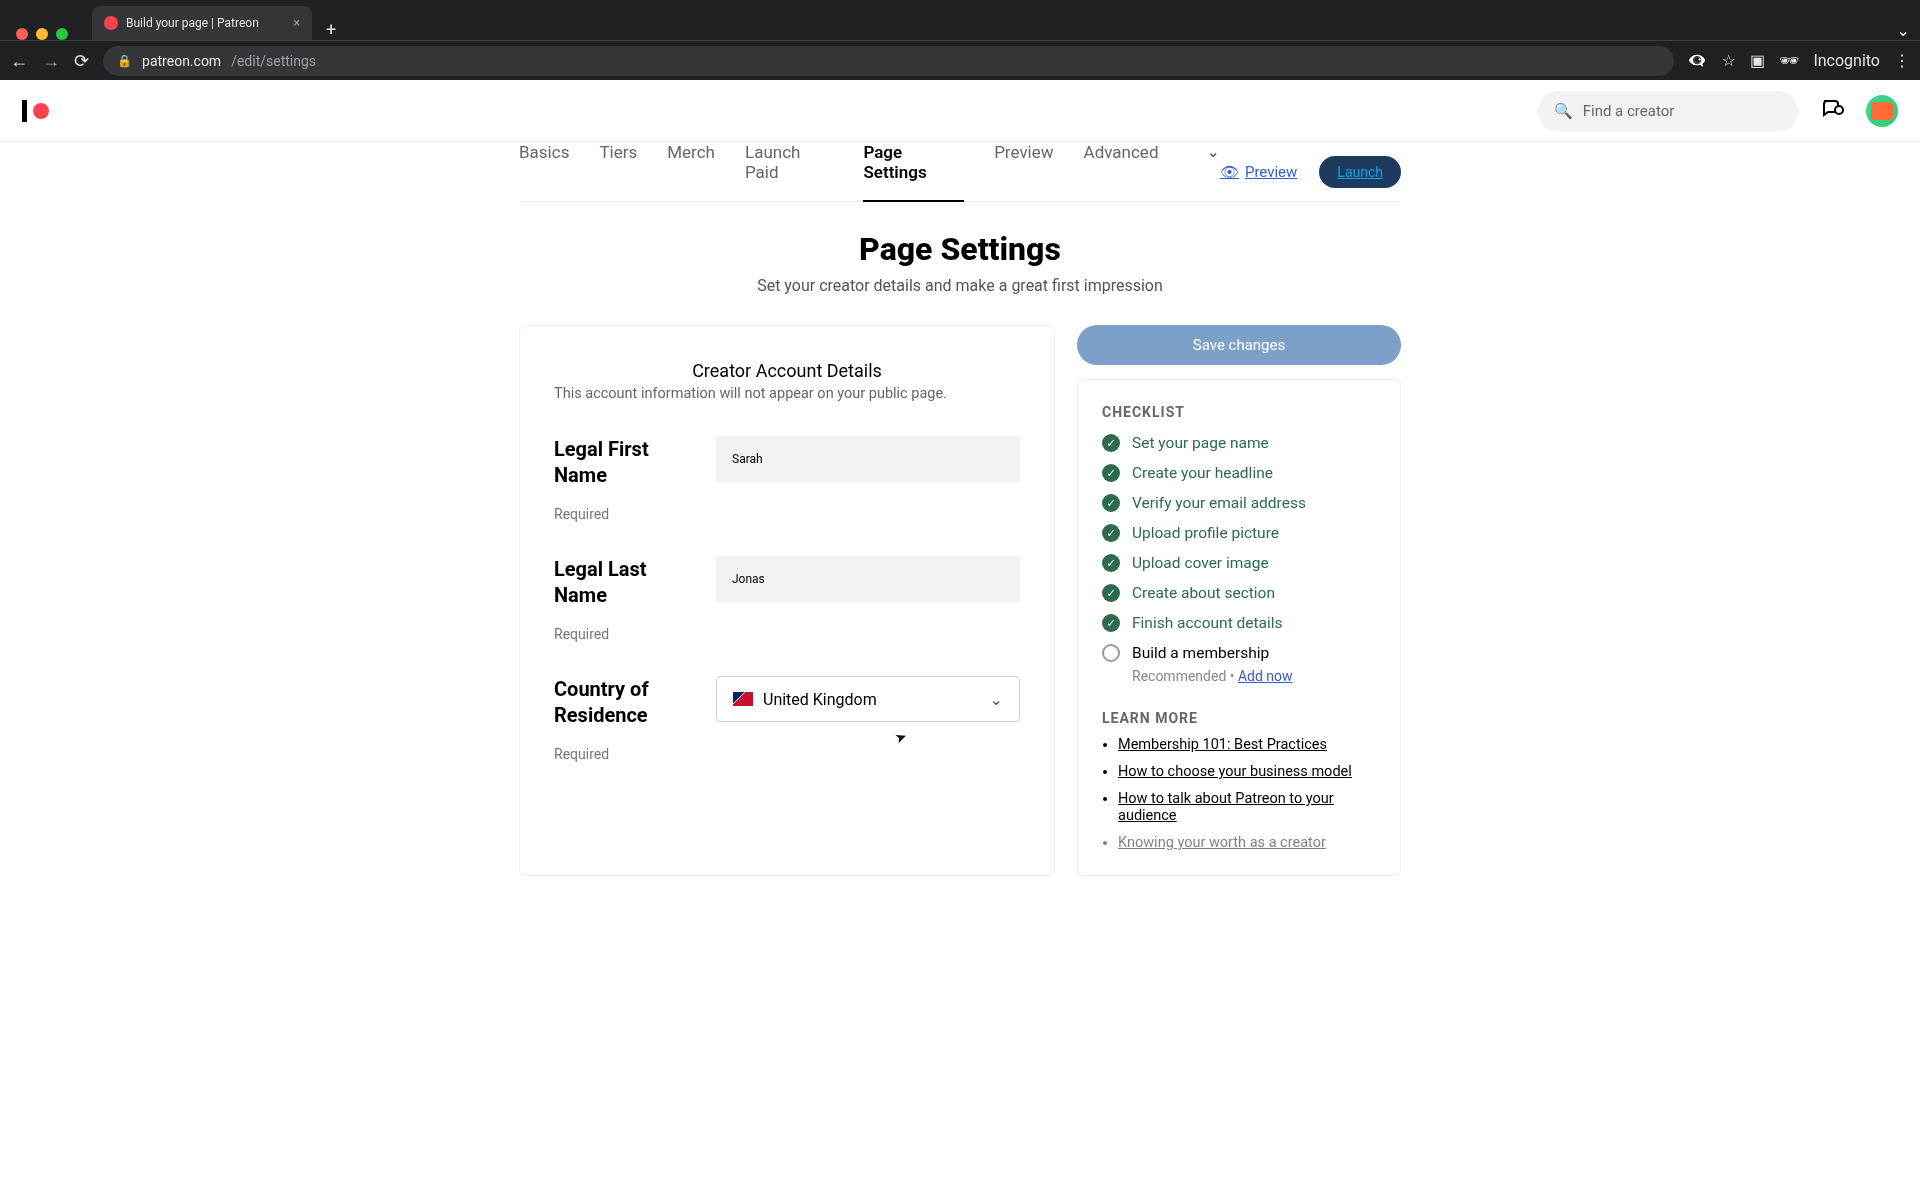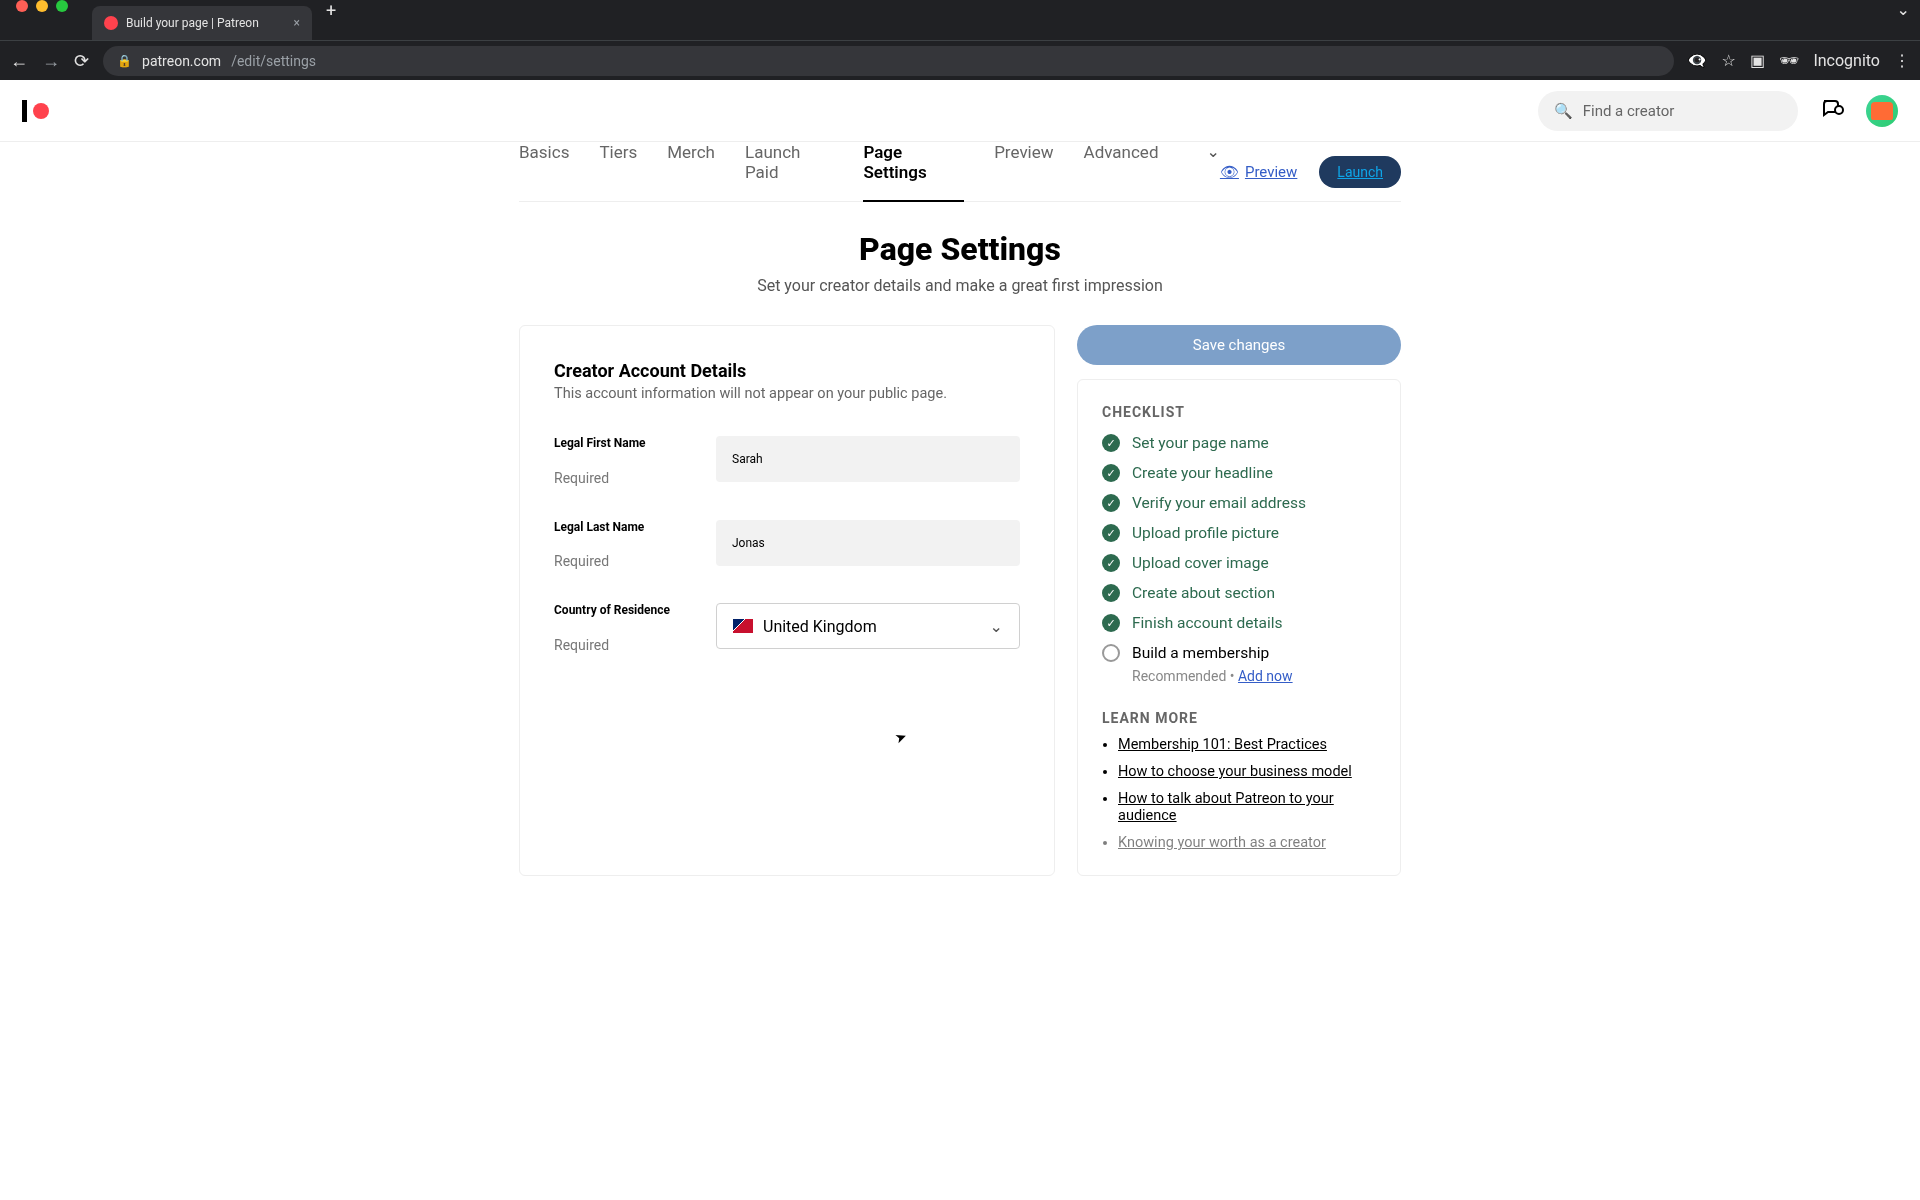--- a/index.html
+++ b/index.html
@@ -1,19 +1,19 @@
 <!DOCTYPE html>
 <html><head>
   <meta charset="utf-8">
   <style>
     * { box-sizing: border-box; margin: 0; padding: 0; font-family: -apple-system, BlinkMacSystemFont, "Segoe UI", Roboto, Helvetica, Arial, sans-serif; }
     body { width: 1920px; height: 1200px; overflow: hidden; background: #fff; }
 
     
-    .chrome-top { height: 40px; background: #202124; display: flex; align-items: flex-start; padding: 0 10px; }
+    .chrome-top { height: 40px; background: #202124; display: flex; align-items: flex-end; padding: 0 10px; }
     .mac-dots { display: flex; gap: 8px; margin-left: 6px; margin-right: 24px; }
     .dot { width: 12px; height: 12px; border-radius: 50%; }
     .dot.r { background: #ff5f56; }
     .dot.y { background: #ffbd2e; }
     .dot.g { background: #27c93f; }
     .tab { background: #35363a; border-radius: 8px 8px 0 0; display: flex; align-items: center; padding: 0 12px; height: 34px; margin-top: 6px; width: 220px; gap: 8px; color: #e3e3e3; font-size: 12px; }
     .tab .favicon { width:14px; height:14px; border-radius:50%; background:#ff424d; display:inline-block; }
     .tab .close { margin-left:auto; color:#9aa0a6; }
     .plus-tab { color:#e3e3e3; font-size:18px; margin-left:14px; }
     .tab-chevron { margin-left:auto; color:#e3e3e3; }
@@ -49,26 +49,26 @@
     .launch-btn { background:#1f3a5f; color:#0ea5e9; border-radius:20px; padding:8px 18px; font-size:14px; cursor:pointer;text-decoration:underline; }
 
     
     .page-heading { text-align:center; padding: 28px 0 30px; }
     .page-heading h1 { font-size:32px; font-weight:800; }
     .page-heading p { font-size:16px; color:#555; margin-top:8px; }
 
     
     .main { display:flex; gap:22px; }
     .form-card { flex:1; border:1px solid #eee; border-radius:6px; padding:34px; }
-    .form-card h2 { font-size:18px; font-weight:700; }
+    .form-card h2 { font-size:18px; font-weight:400;text-align:center; }
     .form-card .note { font-size:14.5px; color:#666; margin-top:4px; }
 
     .field-row { display:flex; margin-top:34px; gap:32px; }
     .field-left { width:130px; }
-    .field-label { font-size:12px; font-weight:700; line-height:1.3; }
+    .field-label { font-size:20px; font-weight:700; line-height:1.3; }
     .req { font-size:14px; color:#777; margin-top:18px; }
     .field-input { flex:1; height:46px; background:#f2f2f2; border:none; border-radius:4px; padding:0 16px; font-size:12px; }
     .select-input { flex:1; height:46px; border:1px solid #d0d0d0; border-radius:4px; padding:0 16px; font-size:16px; display:flex; align-items:center; gap:10px; background:#fff;justify-content:flex-end; }
     .select-input .flag { width:20px; height:14px; background:linear-gradient(135deg,#012169 33%,#fff 33%,#fff 38%,#c8102e 38%); }
     .select-input .chev { margin-left:auto; color:#555; }
 
     
     .sidecol { width:324px; display:flex; flex-direction:column; gap:14px; }
     .save-btn { height:40px; border-radius:20px; background:#7da0c9; color:#fff; font-size:15px; display:flex; align-items:center; justify-content:center; cursor:pointer; }
     .side-card { border:1px solid #eee; border-radius:6px; padding:24px; }

